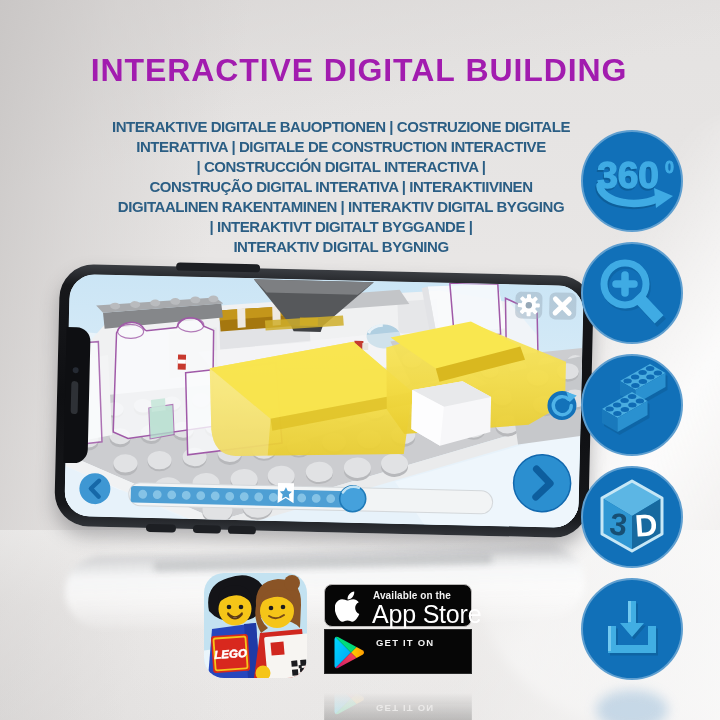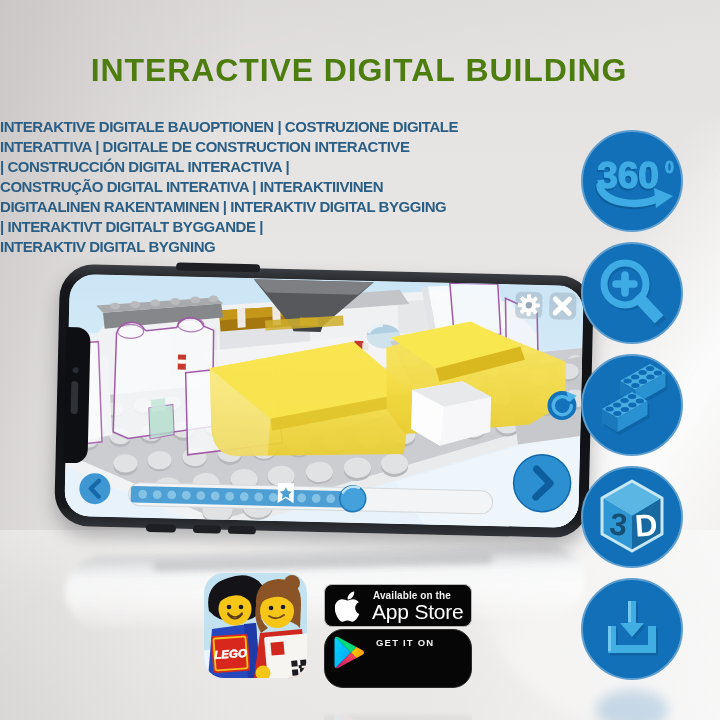--- a/index.html
+++ b/index.html
@@ -18,23 +18,23 @@
 <div class="abs" style="left:540px;top:100px;width:320px;height:640px;border-radius:160px;
   background:linear-gradient(100deg, rgba(255,255,255,0) 10%, rgba(255,255,255,0.85) 45%, rgba(250,249,248,0.5) 70%, rgba(255,255,255,0) 95%);
   transform:rotate(24deg);filter:blur(6px);"></div>
 
 <div class="abs" style="left:0;top:530px;width:720px;height:190px;
   background:
    linear-gradient(75deg, rgba(205,203,202,0.35) 0%, rgba(230,229,228,0) 30%),
    linear-gradient(285deg, rgba(252,252,252,0.8) 0%, rgba(240,239,238,0.3) 35%, rgba(236,234,233,0) 70%),
    linear-gradient(180deg, rgba(244,243,242,0.9) 0%, rgba(238,236,235,0.6) 40%, rgba(233,231,230,0.3) 100%);"></div>
 
-<div class="abs" style="left:0;top:52px;width:718px;text-align:center;color:#4d7c0f;font-weight:bold;font-size:32px;letter-spacing:0.9px;white-space:nowrap;">INTERACTIVE&nbsp;DIGITAL&nbsp;BUILDING</div>
-
-<div class="abs" style="left:0;top:117px;width:682px;color:#2b5e84;font-weight:bold;font-size:15px;letter-spacing:-0.45px;line-height:20px;white-space:nowrap;">
+<div class="abs" style="left:0;top:52px;width:718px;text-align:center;color:#a21caf;font-weight:bold;font-size:32px;letter-spacing:0.9px;white-space:nowrap;">INTERACTIVE&nbsp;DIGITAL&nbsp;BUILDING</div>
+
+<div class="abs" style="left:0;top:117px;width:682px;text-align:center;color:#2b5e84;font-weight:bold;font-size:15px;letter-spacing:-0.45px;line-height:20px;white-space:nowrap;">
 INTERAKTIVE DIGITALE BAUOPTIONEN | COSTRUZIONE DIGITALE<br>
 INTERATTIVA | DIGITALE DE CONSTRUCTION INTERACTIVE<br>
 | CONSTRUCCIÓN DIGITAL INTERACTIVA |<br>
 CONSTRUÇÃO DIGITAL INTERATIVA | INTERAKTIIVINEN<br>
 DIGITAALINEN RAKENTAMINEN | INTERAKTIV DIGITAL BYGGING<br>
 | INTERAKTIVT DIGITALT BYGGANDE |<br>
 INTERAKTIV DIGITAL BYGNING
 </div>
 
 <div class="abs" style="left:65px;top:551px;width:520px;height:72px;border-radius:36px;
@@ -628,24 +628,24 @@
     </g>
   </g>
 </svg>
 
 <div class="abs" style="left:324px;top:574px;width:148px;height:43px;border-radius:8px;background:#060606;border:1.5px solid #b9b7b6;box-sizing:border-box;margin-top:10px;">
   <svg class="abs" style="left:10px;top:6px;" width="28" height="31" viewBox="0 0 28 31">
     <path d="M19.2,0.6 c0.3,2 -0.5,3.9 -1.6,5.3 c-1.2,1.5 -3.1,2.6 -5,2.5 c-0.3,-1.9 0.6,-3.9 1.7,-5.1 C15.5,1.8 17.5,0.8 19.2,0.6 Z" fill="#ffffff"></path>
     <path d="M23.8,11.2 c-1.5,-1.8 -3.6,-2.9 -5.6,-2.9 c-2.6,0 -3.7,1.2 -5.5,1.2 c-1.9,0 -3.3,-1.2 -5.6,-1.2 c-2.2,0 -4.6,1.4 -6.1,3.7 c-2.1,3.3 -1.7,9.5 1.7,14.8 c1.2,1.9 2.8,4 4.9,4 c1.9,0 2.4,-1.2 4.9,-1.2 c2.5,0 3,1.2 4.9,1.2 c2.1,0 3.8,-2.3 5,-4.2 c0.9,-1.4 1.2,-2.1 1.9,-3.7 c-5,-1.9 -5.8,-9 -0.5,-11.7 Z" fill="#ffffff"></path>
   </svg>
   <div class="abs" style="left:48px;top:5px;color:#f2f2f2;font-size:10px;font-weight:bold;letter-spacing:0.1px;white-space:nowrap;">Available on the</div>
-  <div class="abs" style="left:47px;top:14.5px;color:#ffffff;font-size:21px;letter-spacing:-0.2px;white-space:nowrap;">App Store</div>
+  <div class="abs" style="left:47px;top:14.5px;color:#ffffff;font-size:25px;letter-spacing:-0.2px;white-space:nowrap;">App Store</div>
 </div>
 
-<div class="abs" style="left:324px;top:629px;width:148px;height:59px;border-radius:19px;background:#060606;border:1.5px solid #2a2a2a;box-sizing:border-box;-webkit-box-reflect:below 3px linear-gradient(to bottom, rgba(0,0,0,0.22), transparent 65%);">
+<div class="abs" style="left:324px;top:629px;width:148px;height:45px;border-radius:0;background:#060606;border:1.5px solid #2a2a2a;box-sizing:border-box;-webkit-box-reflect:below 3px linear-gradient(to bottom, rgba(0,0,0,0.22), transparent 65%);">
   <svg class="abs" style="left:9px;top:6px;" width="30" height="33" viewBox="0 0 30 33">
     <defs>
       <linearGradient id="gp1" x1="0" y1="0" x2="1" y2="1">
           <stop offset="0" stop-color="#00d7fe"></stop>
           <stop offset="1" stop-color="#00a2f5"></stop>
         </linearGradient>
       <linearGradient id="gp2" x1="0" y1="0" x2="1" y2="0">
           <stop offset="0" stop-color="#ffd000"></stop>
           <stop offset="1" stop-color="#ff9c00"></stop>
         </linearGradient>

